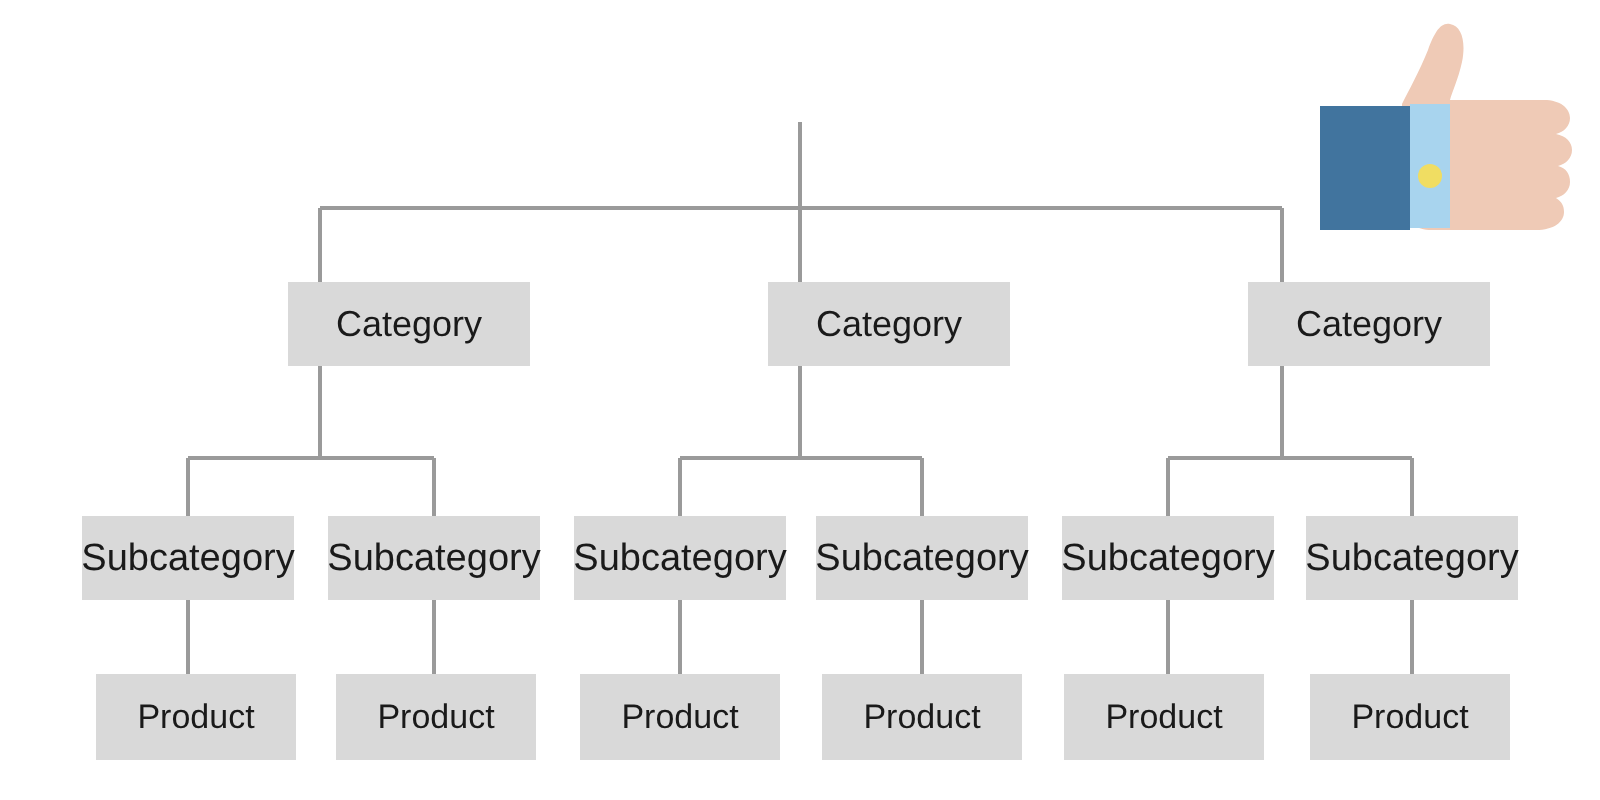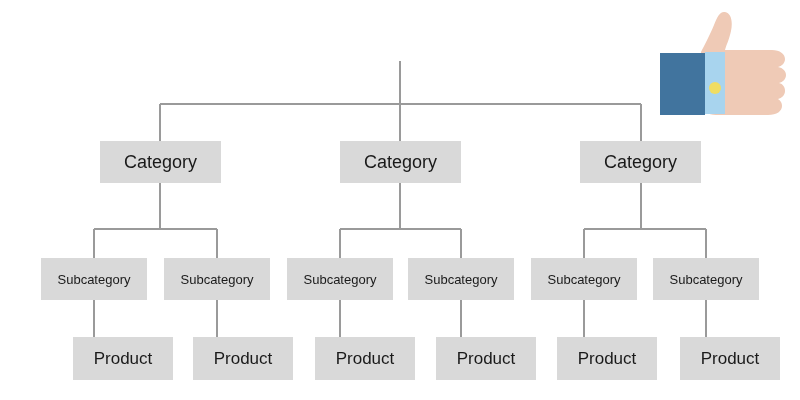--- a/index.html
+++ b/index.html
@@ -37,23 +37,23 @@
     color: #1a1a1a;
     text-align: center;
     line-height: 1;
     white-space: nowrap;
     box-sizing: border-box;
   }
   .node-label {
     display: block;
   }
   .lvl-home      { font-size: 19px; }
-  .lvl-category  { font-size: 18px; }
-  .lvl-sub       { font-size: 13px; }
-  .lvl-product   { font-size: 17px; margin-left: 25px; }
+  .lvl-category  { font-size: 18px; margin-left: 44px; }
+  .lvl-sub       { font-size: 19px; }
+  .lvl-product   { font-size: 17px; }
 
   
   #thumb-illustration {
     position: absolute;
     left: 654px;
     top: 2px;
     width: 146px;
     height: 116px;
   }
 </style>

